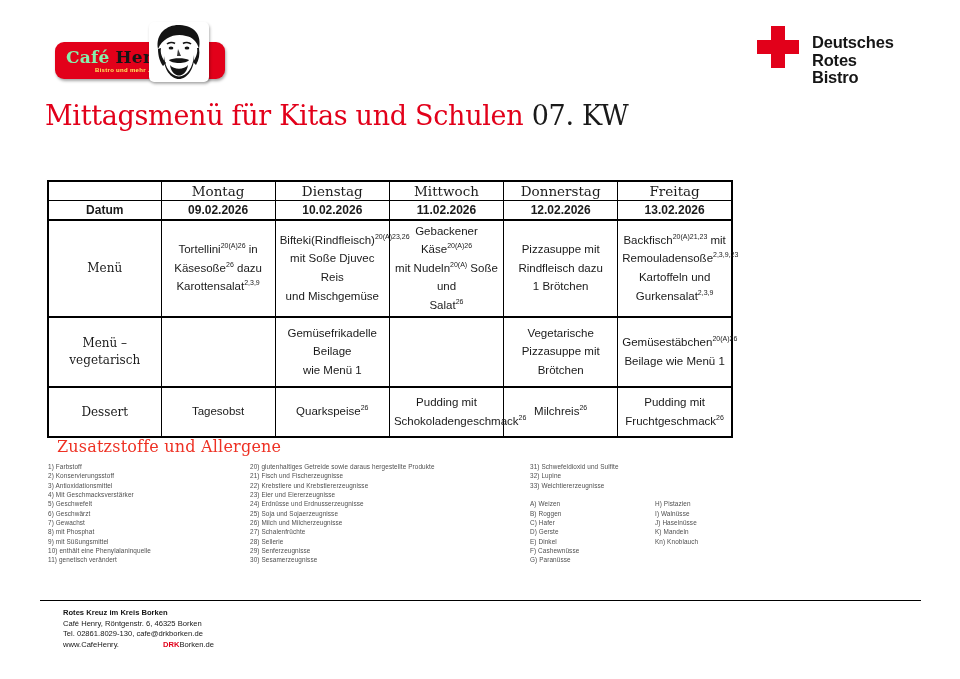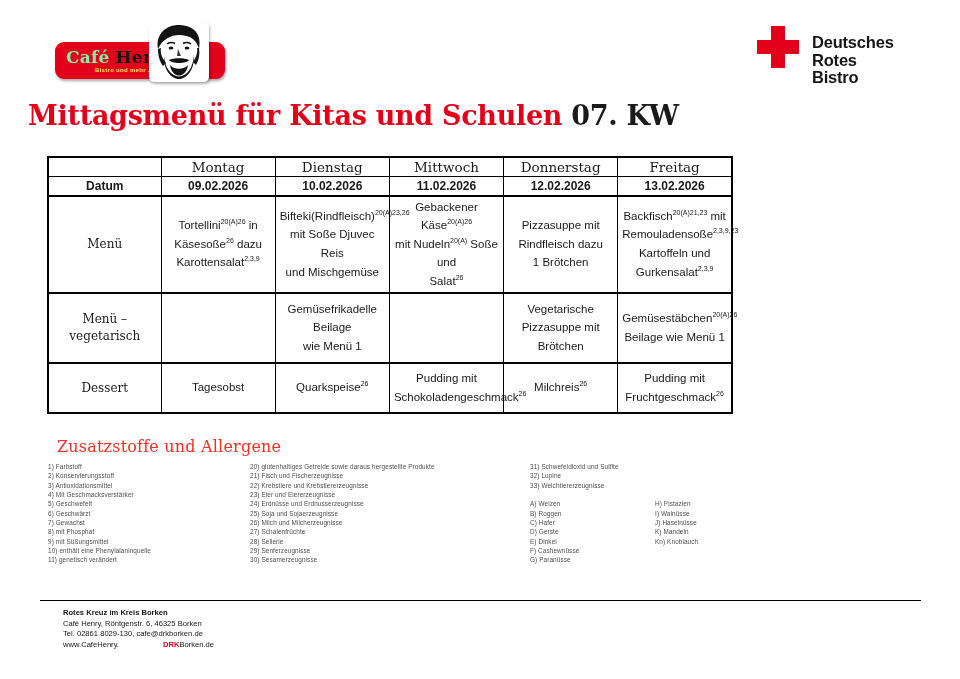--- a/index.html
+++ b/index.html
@@ -20,27 +20,27 @@
   .portrait-card { position:absolute; left:94px; top:0; width:60px; height:60px;
     background:#ffffff; border-radius:5px; box-shadow:1px 2px 3px rgba(0,0,0,.3); }
   .portrait-card svg { width:60px; height:60px; display:block; }
 
   .drk-logo { position:absolute; left:757px; top:26px; display:flex; align-items:flex-start; }
   .drk-cross { width:42px; height:42px; display:block; }
   .drk-text { margin-left:13px; margin-top:8px; font-weight:700; color:#161616;
     font-size:16.5px; line-height:17.5px; letter-spacing:-0.2px; }
 
   
-  .title { position:absolute; left:28px; top:100px; font-family:"DejaVu Serif", serif;
-    font-weight:700; font-size:27px; letter-spacing:-0.3px; white-space:nowrap; }
+  .title { position:absolute; left:45px; top:100px; font-family:"DejaVu Serif", serif;
+    font-weight:400; font-size:27px; letter-spacing:-0.3px; white-space:nowrap; }
   .title .t-red { color:var(--brand-red); }
   .title .t-black { color:#1a1a1a; }
 
   
-  .menu-table { position:absolute; left:47px; top:156px; width:686px;
+  .menu-table { position:absolute; left:47px; top:180px; width:686px;
     border-collapse:collapse; table-layout:fixed; border:2px solid #000; }
   .menu-table td { border:1px solid #000; text-align:center; vertical-align:middle;
     padding:1px 4px; color:#1a1a1a; }
   .c-label { width:113px; }
   .row-days td { height:19px; }
   .row-dates td { height:19px; }
   .row-menu td { height:88px; border-top-width:2px; }
   .row-veg td { height:70px; border-top-width:2px; }
   .row-dessert td { height:50px; border-top-width:2px; }
   .day-cell { font-family:"DejaVu Serif", serif; font-size:13.5px; color:var(--accent-red); }

